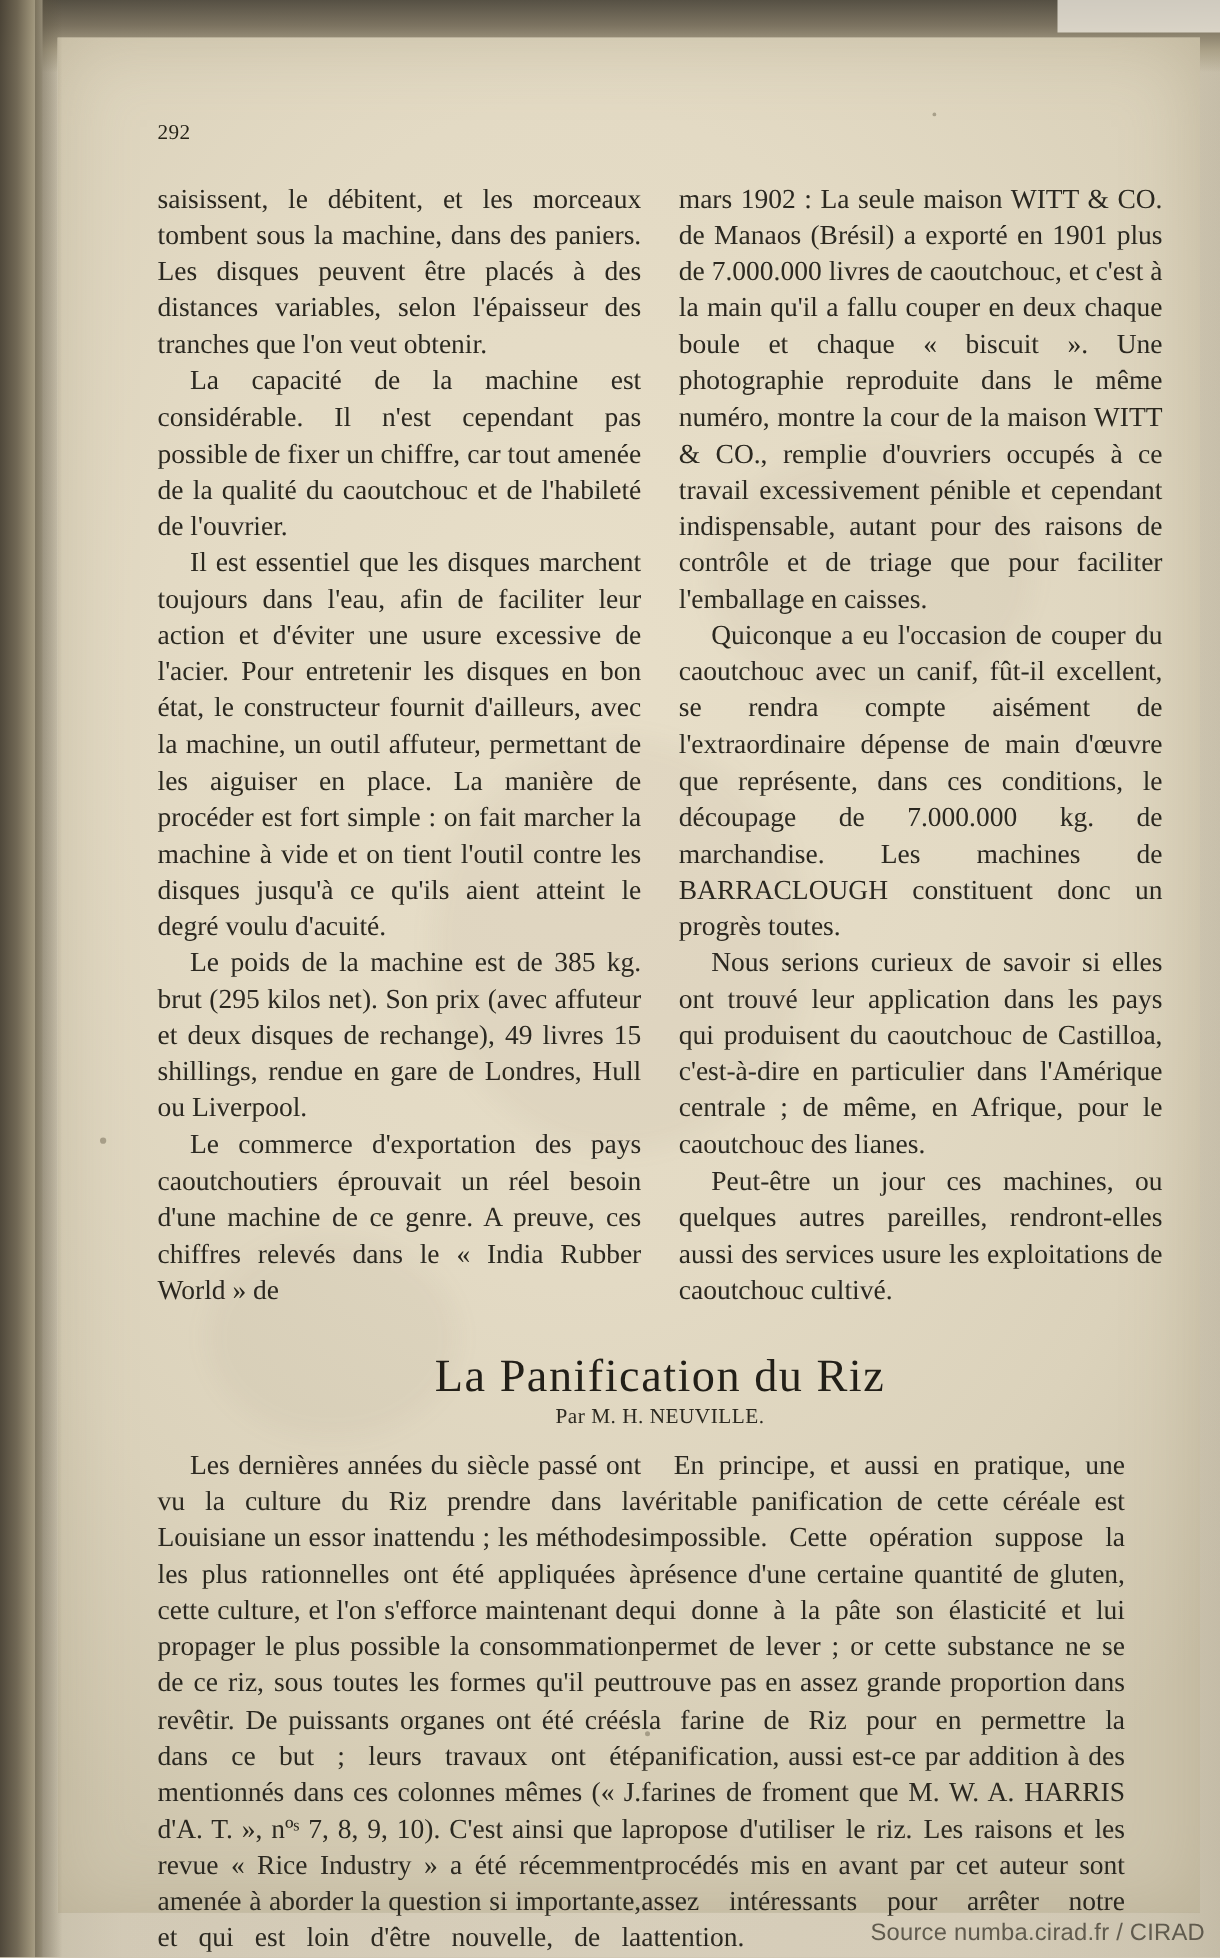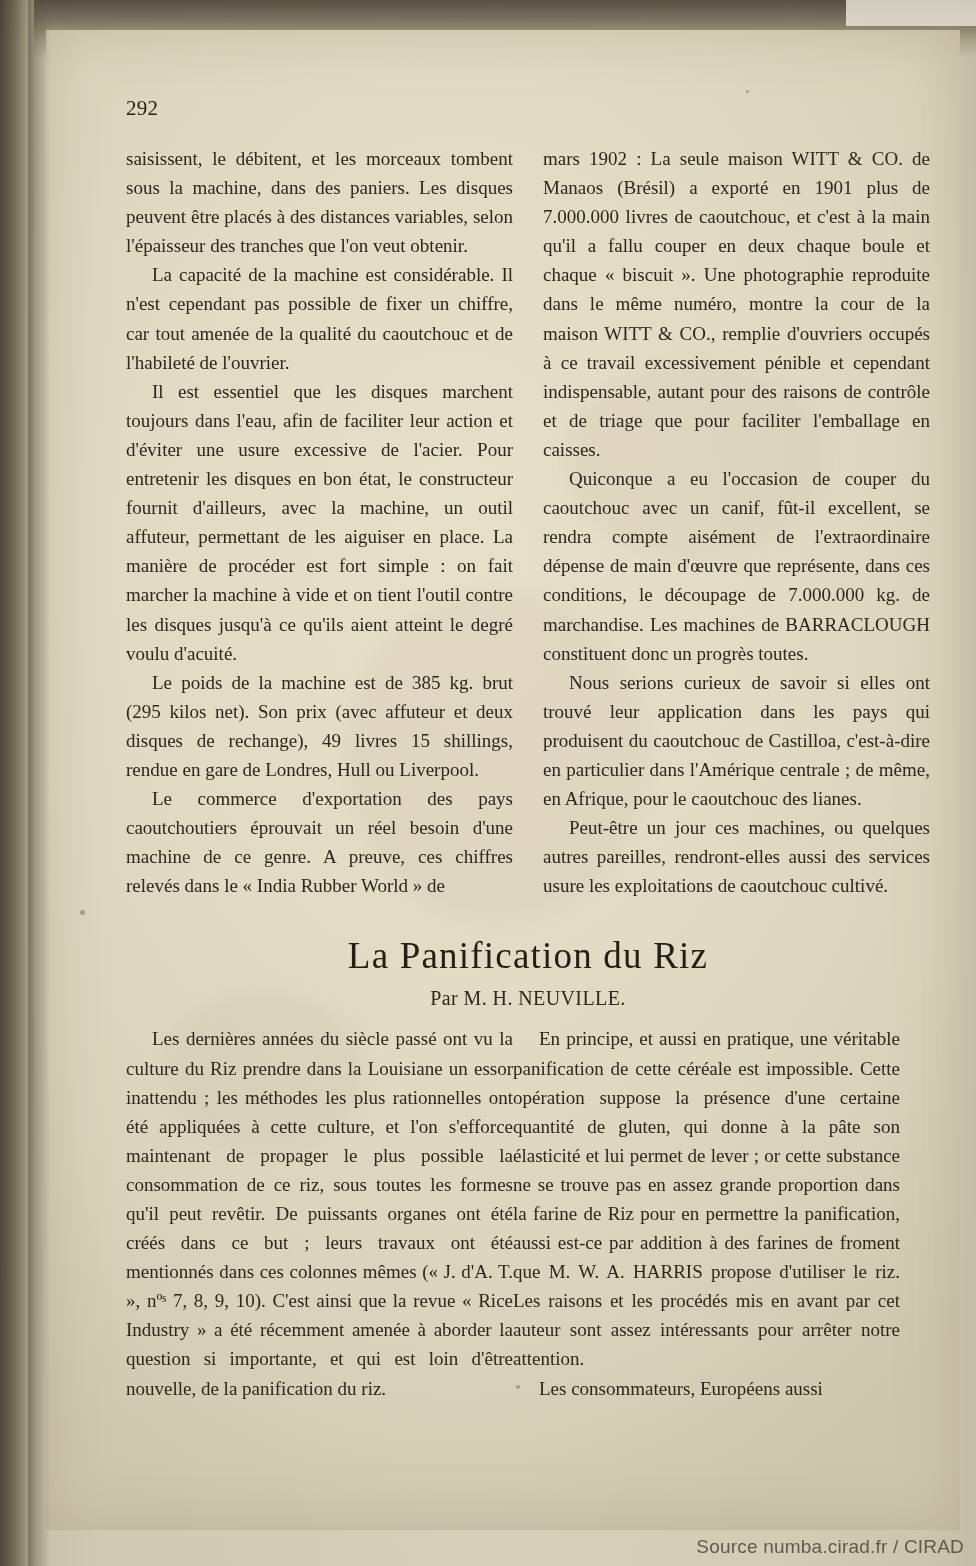--- a/index.html
+++ b/index.html
@@ -83,21 +83,21 @@
   #running-head {
     display: flex;
     align-items: baseline;
     font-size: 20.5px;
     letter-spacing: 0.6px;
     height: 30px;
     color: #262318;
   }
   #folio {
     width: 44px;
-    font-size: 21px;
+    font-size: 17px;
     letter-spacing: 0.3px;
   }
   #head-title {
     flex: 1;
     text-align: center;
     font-variant: small-caps;
     letter-spacing: 1.1px;
     padding-right: 16px;
     white-space: nowrap;
   }
@@ -106,42 +106,41 @@
     display: flex;
     gap: 30px;
     margin-top: 18px;
   }
   .col { width: 387px; }
 
   p.para {
     margin: 0 0 0 0;
     text-align: justify;
     text-justify: inter-word;
-    font-size: 19px;
+    font-size: 22px;
     line-height: 29.1px;
     text-indent: 26px;
     color: #2b2820;
     hyphens: manual;
   }
   p.para.noindent { text-indent: 0; }
 
   
   #article-head {
     margin-top: 34px;
     text-align: center;
   }
   #article-title {
     font-size: 37px;
     letter-spacing: 1.2px;
     color: #221f18;
-    margin-bottom: 10px;
     white-space: nowrap;
   }
   #article-byline {
-    font-size: 20px;
+    font-size: 17px;
     letter-spacing: 0.4px;
     color: #2c2920;
     margin-bottom: 8px;
   }
 
   #columns2 {
     display: flex;
     margin-top: 14px;
   }
 

